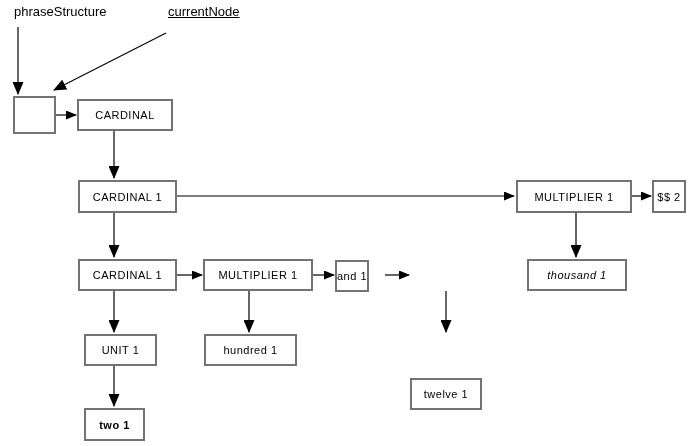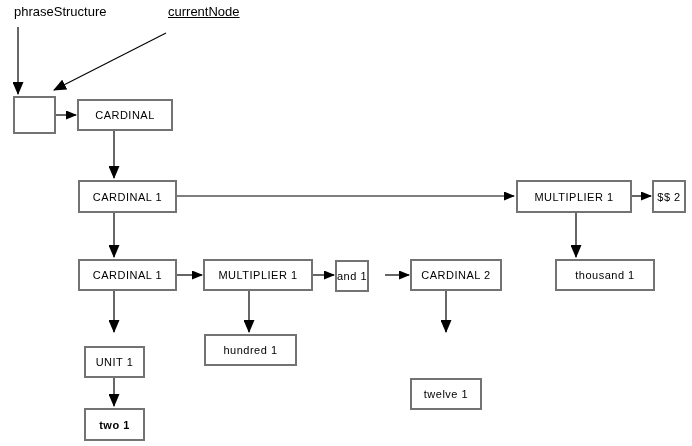--- a/index.html
+++ b/index.html
@@ -131,31 +131,30 @@
   <div class="node" style="left:13px;  top:96px;  width:43px;  height:38px;"></div>
 
   <div class="node" style="left:77px;  top:99px;  width:96px;  height:32px;">CARDINAL</div>
 
   <div class="node" style="left:78px;  top:180px; width:99px;  height:33px;">CARDINAL 1</div>
 
   <div class="node" style="left:516px; top:180px; width:116px; height:33px;">MULTIPLIER 1</div>
 
   <div class="node" style="left:652px; top:180px; width:34px;  height:33px;">$$ 2</div>
 
-  <div class="node" style="left:555px; top:259px; width:100px; height:32px;">thousand 1</div>
+  <div class="node" style="left:527px; top:259px; width:100px; height:32px;font-style:italic;">thousand 1</div>
 
   <div class="node" style="left:78px;  top:259px; width:99px;  height:32px;">CARDINAL 1</div>
 
   <div class="node" style="left:203px; top:259px; width:110px; height:32px;">MULTIPLIER 1</div>
 
   <div class="node" style="left:335px; top:260px; width:34px;  height:32px;">and 1</div>
 
-  <div class="node" style="left:410px; top:259px; width:92px;  height:32px;">CARDINAL 2</div>
 
-  <div class="node" style="left:84px;  top:346px; width:61px;  height:32px;text-align:right;">UNIT 1</div>
+  <div class="node" style="left:84px;  top:334px; width:73px;  height:32px;text-align:right;">UNIT 1</div>
 
   <div class="node" style="left:204px; top:334px; width:93px;  height:32px;">hundred 1</div>
 
   <div class="node" style="left:410px; top:334px; width:72px;  height:32px;margin-top:44px;">twelve 1</div>
 
   <div class="node" style="left:84px;  top:408px; width:61px;  height:33px;font-weight:bold;">two 1</div>
 
 </div>
 
 </body></html>

